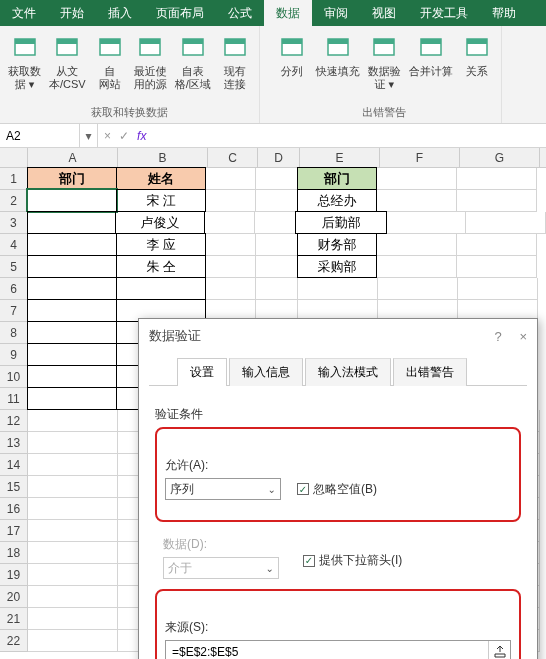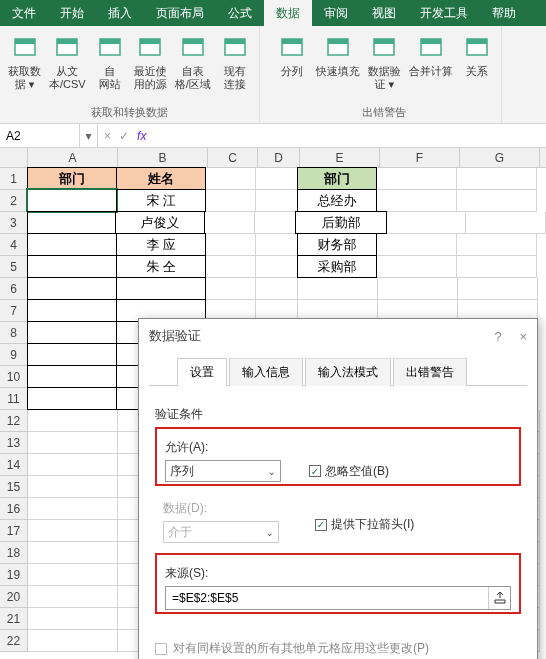--- a/index.html
+++ b/index.html
@@ -44,25 +44,25 @@
 
 
 .dialog { position: absolute; left: 138px; top: 318px; width: 400px; background: #fff; border: 1px solid #888; box-shadow: 2px 2px 10px rgba(0,0,0,0.3); }
 .dlg-title { display: flex; justify-content: space-between; align-items: center; padding: 8px 10px; color: #444; font-size: 13px; }
 .dlg-title .ctrls span { margin-left: 14px; color: #888; cursor: pointer; }
 .dlg-tabs { display: flex; border-bottom: 1px solid #ccc; margin: 4px 10px 0; padding-left: 28px; }
 .dlg-tab { padding: 5px 12px; border: 1px solid #ccc; border-bottom: none; margin-right: 2px; font-size: 12px; background: #fff; cursor: pointer; position: relative; top: 1px; }
 .dlg-tab:not(.active) { background: #f4f4f4; border-top: 1px solid #ddd; }
 .dlg-body { padding: 12px 16px; font-size: 12px; color: #333; }
 .dlg-label { margin: 8px 0 4px; }
-.dlg-row { display: flex; align-items: center; gap: 28px; }
+.dlg-row { display: flex; align-items: center; gap: 16px; }
 .dlg-select { width: 116px; height: 22px; border: 1px solid #999; display: flex; align-items: center; justify-content: space-between; padding: 0 4px; background: #fff; }
 .dlg-select.disabled { color: #aaa; border-color: #ccc; }
 .dlg-select .arrow { font-size: 10px; color: #555; }
-.redbox { border: 2px solid #d62020; border-radius: 0; padding: 2px 8px; }
+.redbox { border: 2px solid #d62020; border-radius: 8px; padding: 20px 8px; }
 .chk { display: flex; align-items: center; gap: 4px; }
 .chk .box { width: 12px; height: 12px; border: 1px solid #666; display: flex; align-items: center; justify-content: center; font-size: 10px; color: #217346; }
 .src-input { display: flex; border: 1px solid #999; height: 24px; }
 .src-input input { flex: 1; border: none; padding: 0 6px; font-size: 12px; outline: none; }
 .src-input .picker { width: 22px; border-left: 1px solid #ccc; display: flex; align-items: center; justify-content: center; }
 .footer-chk { display: flex; align-items: center; gap: 6px; color: #888; margin-top: 26px; font-size: 12px; }
 .footer-chk .box { width: 12px; height: 12px; border: 1px solid #bbb; }
 </style>
 </head>
 <body>

